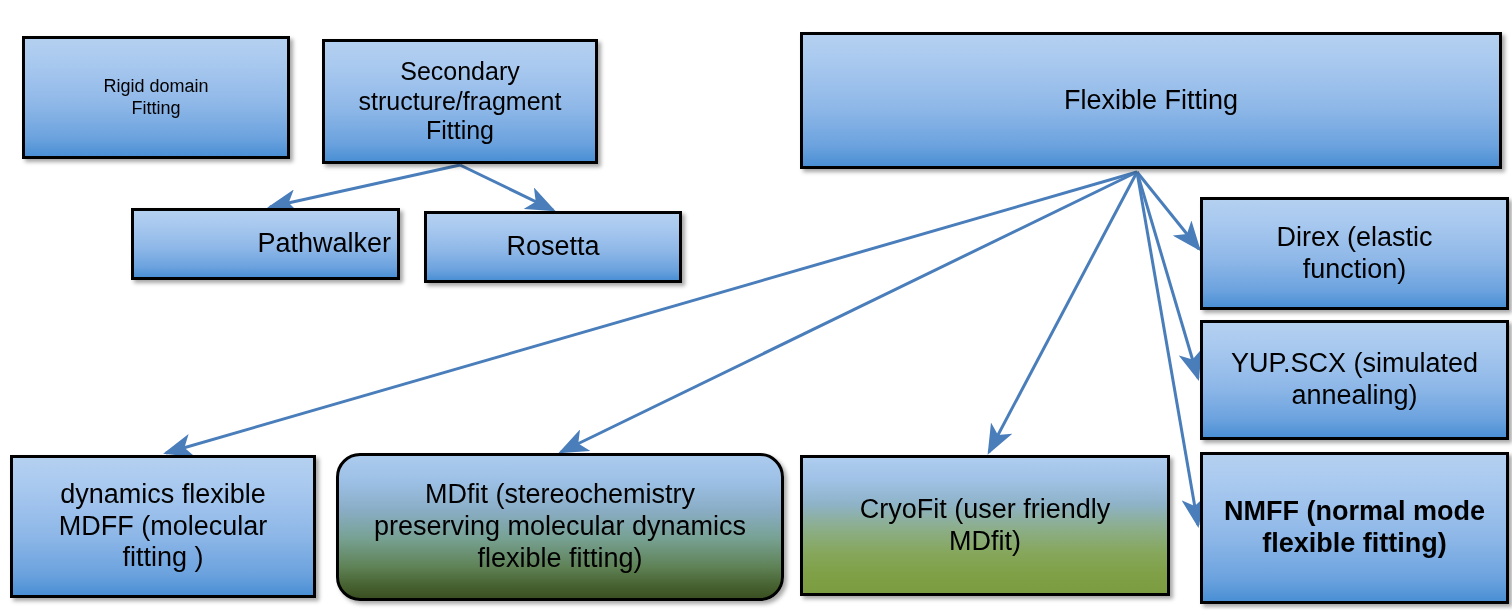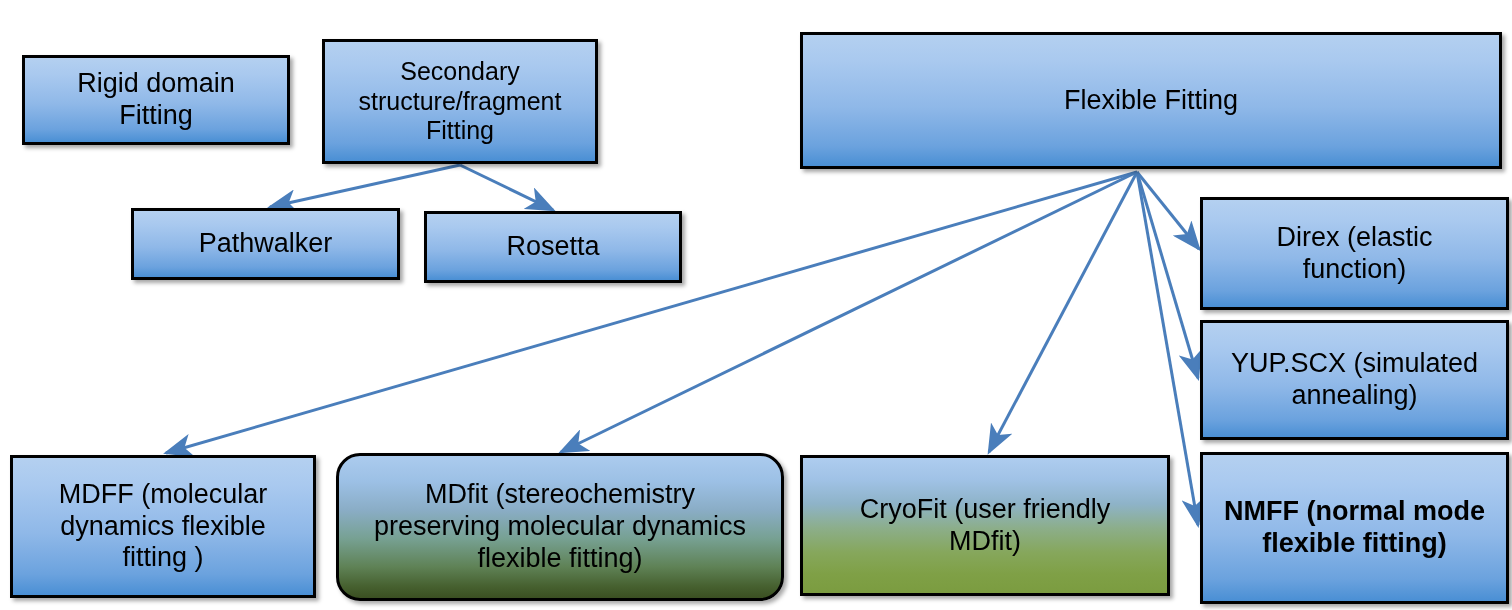--- a/index.html
+++ b/index.html
@@ -71,39 +71,39 @@
         <line class="edge" x1="1137" y1="172" x2="166" y2="453" marker-end="url(#arrowhead)"></line>
         <line class="edge" x1="1137" y1="172" x2="561" y2="452" marker-end="url(#arrowhead)"></line>
         <line class="edge" x1="1137" y1="172" x2="989" y2="452" marker-end="url(#arrowhead)"></line>
         <line class="edge" x1="1137" y1="172" x2="1199" y2="249" marker-end="url(#arrowhead)"></line>
         <line class="edge" x1="1137" y1="172" x2="1198" y2="378" marker-end="url(#arrowhead)"></line>
         <line class="edge" x1="1137" y1="172" x2="1198" y2="525" marker-end="url(#arrowhead)"></line>
       </g>
   </svg>
 
   <div id="nodes-group">
-      <div class="node fill-blue" style="left: 22px; top: 36px; width: 268px; height: 90px; font-size: 27px; margin-top: 19px;">
+      <div class="node fill-blue" style="left: 22px; top: 36px; width: 268px; height: 123px; font-size: 18px;">
         <div>
           <span>Rigid domain</span>
           <span>Fitting</span>
         </div>
       </div>
       <div class="node fill-blue" style="left: 322px; top: 39px; width: 276px; height: 125px; font-size: 25px; justify-content: center;">
         <div>
           <span>Secondary</span>
           <span>structure/fragment</span>
           <span>Fitting</span>
         </div>
       </div>
       <div class="node fill-blue" style="left: 800px; top: 32px; width: 702px; height: 137px; font-size: 27px;">
         <div>
           <span>Flexible Fitting</span>
         </div>
       </div>
-      <div class="node fill-blue" style="left: 131px; top: 208px; width: 269px; height: 72px; font-size: 27px;">
+      <div class="node fill-blue" style="left: 131px; top: 208px; width: 269px; height: 72px; font-size: 27px; justify-content: flex-end;">
         <div>
           <span>Pathwalker</span>
         </div>
       </div>
       <div class="node fill-blue" style="left: 424px; top: 211px; width: 258px; height: 72px; font-size: 27px; align-items: center;">
         <div>
           <span>Rosetta</span>
         </div>
       </div>
       <div class="node fill-blue" style="left: 1200px; top: 197px; width: 309px; height: 113px; font-size: 27px;">
@@ -119,22 +119,22 @@
         </div>
       </div>
       <div class="node fill-blue" style="left: 1200px; top: 452px; width: 309px; height: 152px; font-size: 27px; font-weight: bold;">
         <div>
           <span>NMFF (normal mode</span>
           <span>flexible fitting)</span>
         </div>
       </div>
       <div class="node fill-blue" style="left: 10px; top: 455px; width: 306px; height: 143px; font-size: 27px;">
         <div>
+          <span>dynamics flexible</span>
           <span>MDFF (molecular</span>
-          <span>dynamics flexible</span>
           <span>fitting )</span>
         </div>
       </div>
       <div class="node fill-blue-green-dark" style="left: 336px; top: 453px; width: 448px; height: 148px; font-size: 27px;">
         <div>
           <span>MDfit (stereochemistry</span>
           <span>preserving molecular dynamics</span>
           <span>flexible fitting)</span>
         </div>
       </div>

